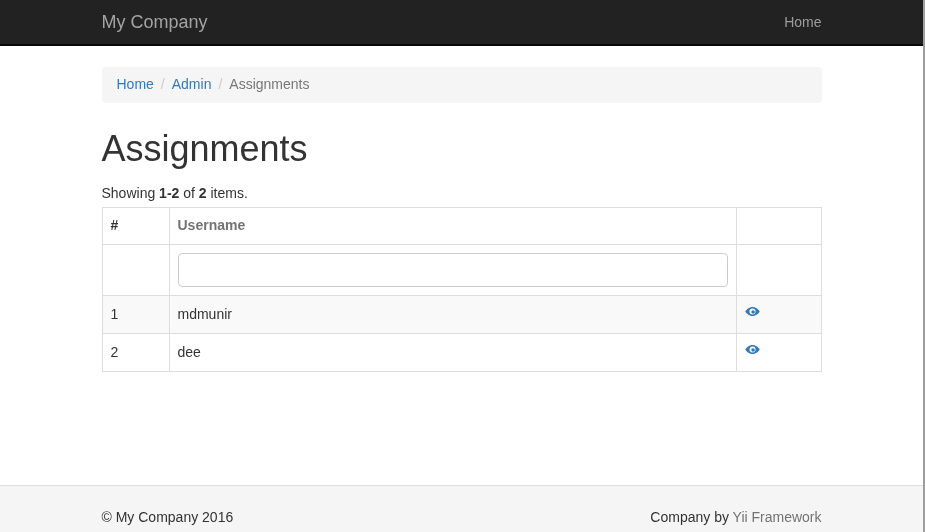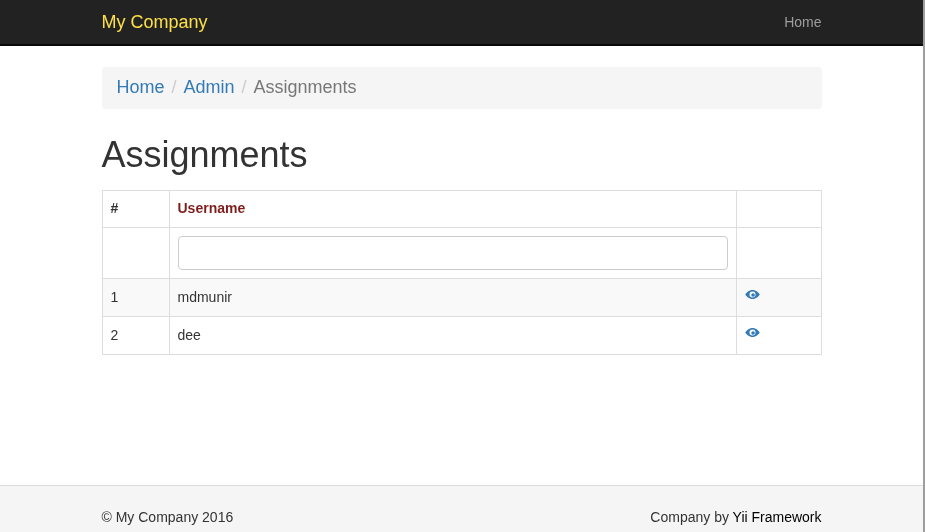--- a/index.html
+++ b/index.html
@@ -13,68 +13,68 @@
   .page {
     position: relative; width: 925px; height: 532px;
     overflow: hidden; background: #fff;
     border-right: 2px solid #9e9e9e;
   }
   .container { width: 750px; margin: 0 auto; padding: 0 15px; }
 
   
   .navbar { height: 46px; background: #222; border-bottom: 2px solid #0a0a0a; }
   .navbar-inner { display: flex; align-items: center; justify-content: space-between; height: 46px; }
-  .brand { font-size: 18px; color: #fde047; text-decoration: none; cursor: pointer; }
+  .brand { font-size: 18px; color: #a3a3a3; text-decoration: none; cursor: pointer; }
   .nav-links { list-style: none; display: flex; margin: 0; padding: 0; }
   .nav-links li a { color: #9d9d9d; font-size: 14px; text-decoration: none; padding: 0 15px; cursor: pointer; }
   .nav-links li:last-child a { padding-right: 0; }
 
   
   .breadcrumb {
     margin: 21px 0 20px; padding: 8px 15px;
-    background: #f5f5f5; border-radius: 4px; font-size: 18px;
+    background: #f5f5f5; border-radius: 4px; font-size: 14px;
   }
   .breadcrumb a { color: #337ab7; text-decoration: none; cursor: pointer; }
   .breadcrumb .sep { color: #ccc; padding: 0 7px; }
   .breadcrumb .active { color: #777; }
 
   h1 { font-size: 36px; font-weight: 400; margin: 20px 0 10px; color: #333; }
 
   .summary { margin: 0 0 3px 0; }
 
   
   table.grid { width: 100%; border-collapse: collapse; }
   table.grid th, table.grid td {
     border: 1px solid #ddd; padding: 8px; text-align: left; vertical-align: middle;
   }
   table.grid thead th { font-weight: bold; }
   .col-index { width: 67px; }
   .col-action { width: 85px; }
-  th a.sort-link { color: #7f1d1d; text-decoration: none; font-weight: bold; cursor: pointer; }
+  th a.sort-link { color: #737373; text-decoration: none; font-weight: bold; cursor: pointer; }
   tr.filters td { padding: 8px; }
   tr.filters input {
     width: 100%; height: 34px; padding: 6px 12px;
     border: 1px solid #ccc; border-radius: 4px;
     font-size: 14px; font-family: "Liberation Sans", sans-serif; color: #555;
     outline: none; background: #fff;
   }
   tbody tr.odd { background: #f9f9f9; }
   a.action { display: inline-block; line-height: 1; cursor: pointer; text-decoration: none; }
   a.action svg { display: block; }
 
   
   .footer {
     position: absolute; left: 0; right: 0; top: 485px; height: 60px;
     background: #f5f5f5; border-top: 1px solid #ddd;
   }
   .footer-inner { padding-top: 22px; overflow: hidden; }
   .footer p { margin: 0; }
   .pull-left { float: left; }
   .pull-right { float: right; }
-  .footer a { color: #000000; text-decoration: none; cursor: pointer; }
+  .footer a { color: #737373; text-decoration: none; cursor: pointer; }
 </style>
 </head>
 <body>
 
 <div class="page">
 
   <nav class="navbar">
     <div class="container navbar-inner">
       <a class="brand">My Company</a>
       <ul class="nav-links">
@@ -84,20 +84,21 @@
   </nav>
 
   <div class="container content">
 
     <div class="breadcrumb">
       <a>Home</a><span class="sep">/</span><a>Admin</a><span class="sep">/</span><span class="active">Assignments</span>
     </div>
 
     <h1>Assignments</h1>
 
+    <div class="summary"><span>Showing </span><b>1-2</b><span> of </span><b>2</b><span> items.</span></div>
 
     <table class="grid">
       <thead>
         <tr>
           <th class="col-index">#</th>
           <th class="col-username"><a class="sort-link">Username</a></th>
           <th class="col-action"></th>
         </tr>
         <tr class="filters">
           <td></td>

